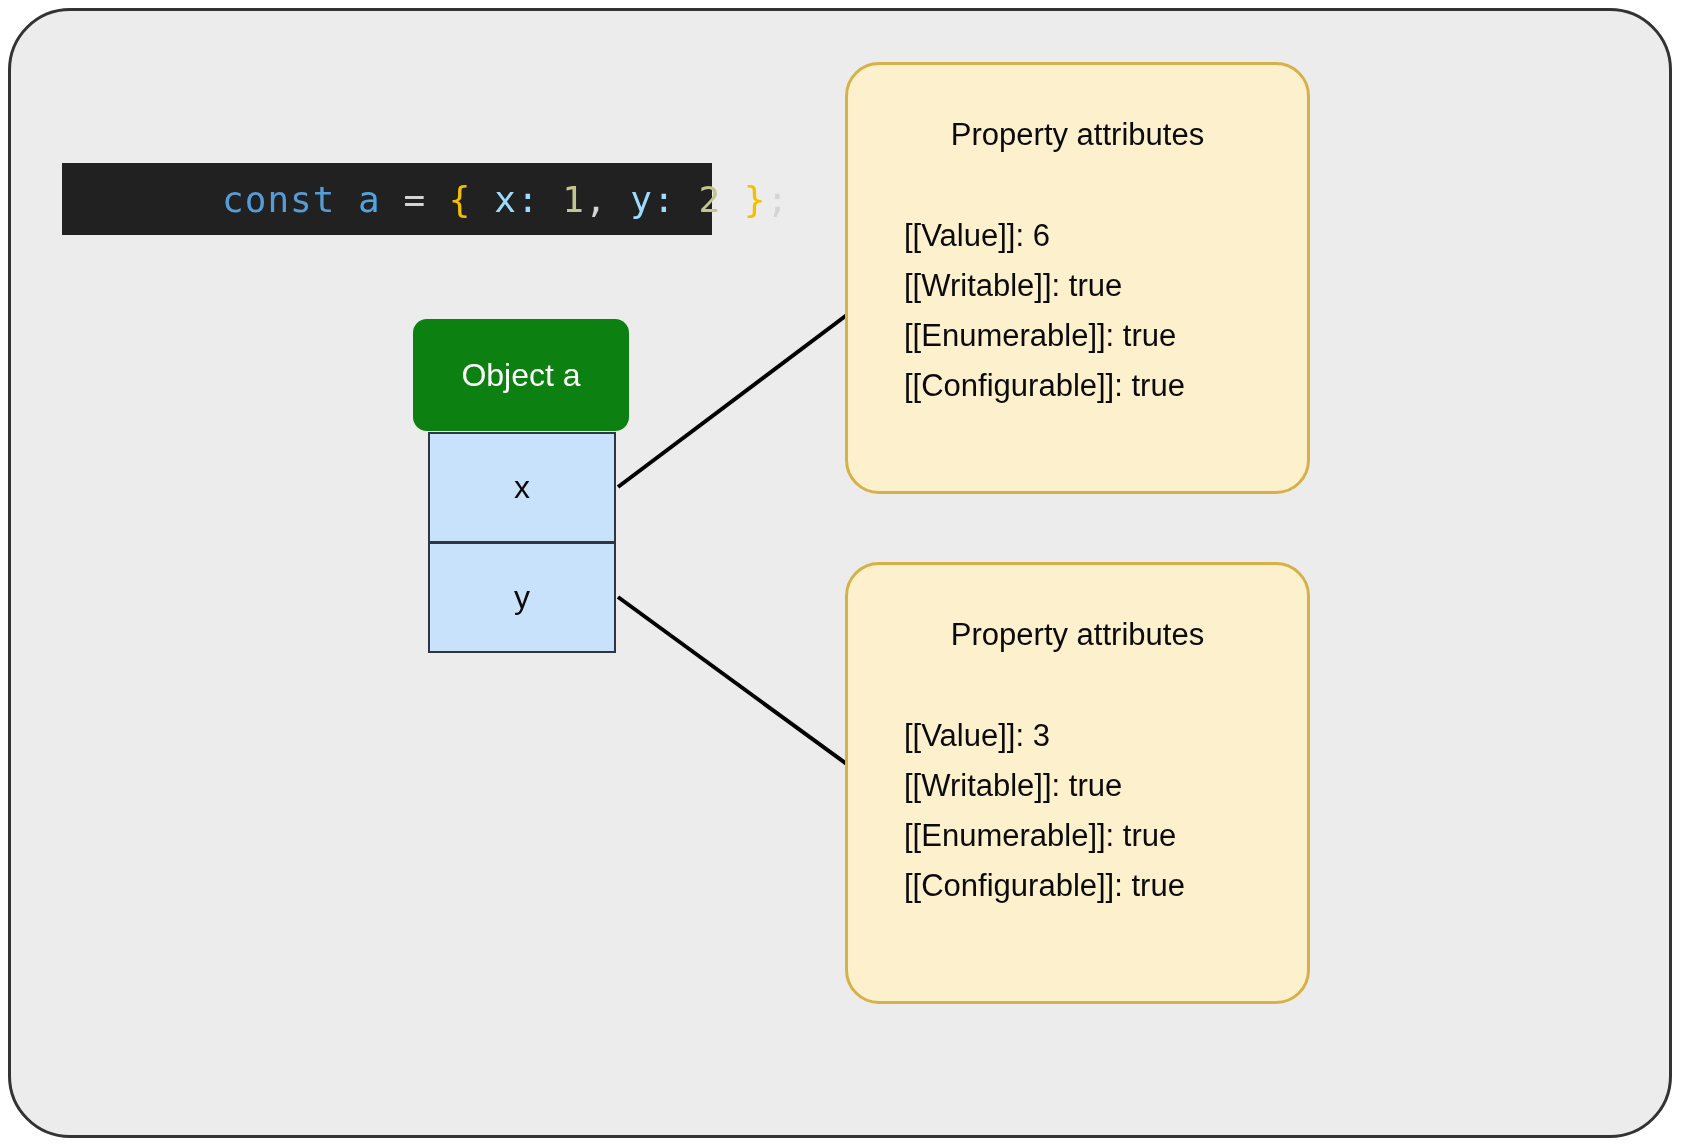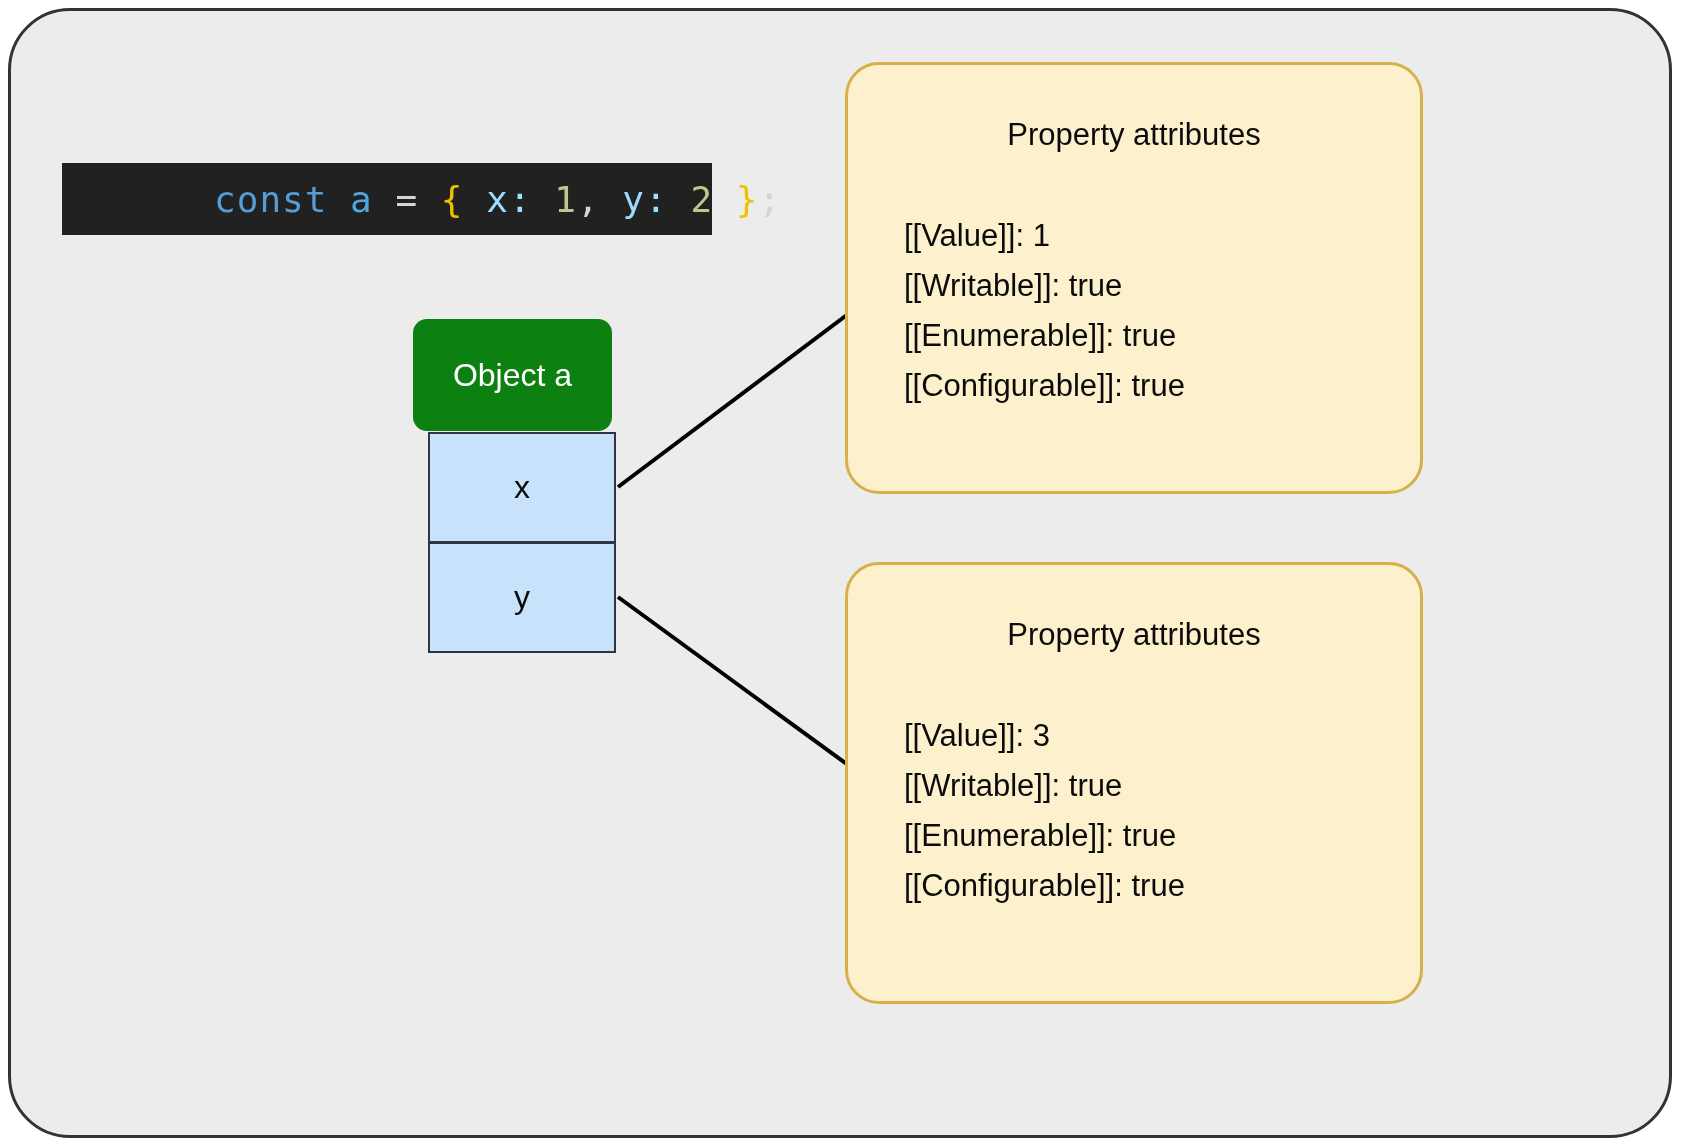--- a/index.html
+++ b/index.html
@@ -35,42 +35,42 @@
   #code-block {
     position: absolute;
     left: 62px;
     top: 163px;
     width: 650px;
     height: 72px;
     box-sizing: border-box;
     background: #212121;
     display: flex;
     align-items: center;
-    padding-left: 16px;
+    padding-left: 24px;
   }
   #code-line {
     font-family: "DejaVu Sans Mono", "Liberation Mono", monospace;
     font-size: 36px;
     letter-spacing: 1px;
     white-space: pre;
   }
   .tok-kw      { color: #569cd6; }
   .tok-ident   { color: #4fa6e0; }
   .tok-op      { color: #d4d4d4; }
   .tok-brace   { color: #f3c000; }
   .tok-key     { color: #9cdcfe; }
   .tok-num     { color: #c3c58e; }
   .tok-punc    { color: #d4d4d4; }
 
   
   #object-header {
     position: absolute;
     left: 413px;
     top: 319px;
-    width: 199px;
+    width: 216px;
     height: 112px;
     box-sizing: border-box;
     background: #0c8011;
     border-radius: 14px;
     display: flex;
     align-items: center;
     justify-content: center;
     color: #ffffff;
     font-size: 32px;
   }
@@ -90,21 +90,21 @@
     font-size: 32px;
     color: #0b0b0b;
   }
   #prop-cell-x { top: 432px; }
   #prop-cell-y { top: 542px; }
 
   
   .attr-panel {
     position: absolute;
     left: 845px;
-    width: 578px;
+    width: 465px;
     box-sizing: border-box;
     background: #fdf0cd;
     border: 3px solid #d6b14a;
     border-radius: 34px;
   }
   #attr-panel-1 { top: 62px;  height: 432px; }
   #attr-panel-2 { top: 562px; height: 442px; }
 
   .attr-title {
     text-align: center;
@@ -162,21 +162,21 @@
         <path d="M0,0 L10,4 L0,8 L2.6,4 z" fill="#000000"></path>
       </marker>
     </defs>
     <line x1="618" y1="487" x2="896" y2="278" stroke="#000000" stroke-width="4" marker-end="url(#ah)"></line>
     <line x1="618" y1="597" x2="896" y2="800" stroke="#000000" stroke-width="4" marker-end="url(#ah)"></line>
   </svg>
 
   <div id="attr-panel-1" class="attr-panel">
     <div class="attr-title">Property attributes</div>
     <div class="attr-list">
-      <div class="attr-line">[[Value]]: 1</div>
+      <div class="attr-line">[[Value]]: 6</div>
       <div class="attr-line">[[Writable]]: true</div>
       <div class="attr-line">[[Enumerable]]: true</div>
       <div class="attr-line">[[Configurable]]: true</div>
     </div>
   </div>
 
   <div id="attr-panel-2" class="attr-panel">
     <div class="attr-title">Property attributes</div>
     <div class="attr-list">
       <div class="attr-line">[[Value]]: 3</div>

